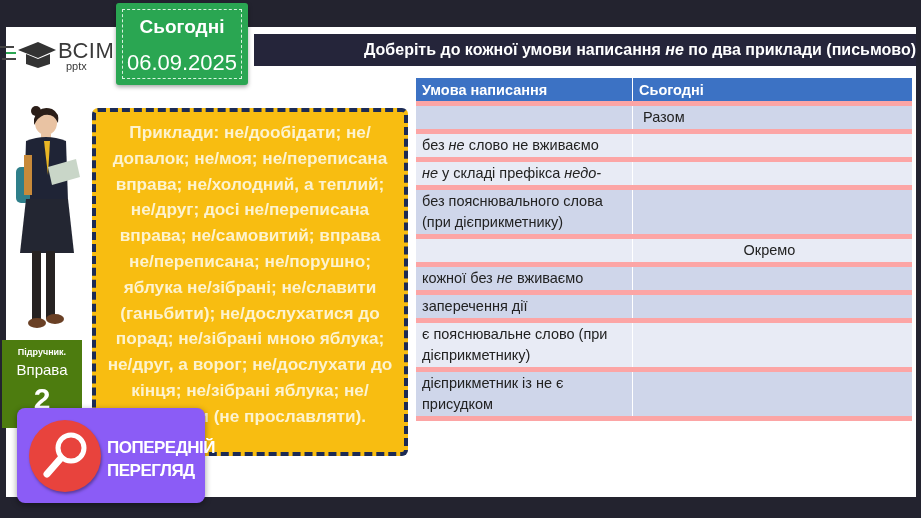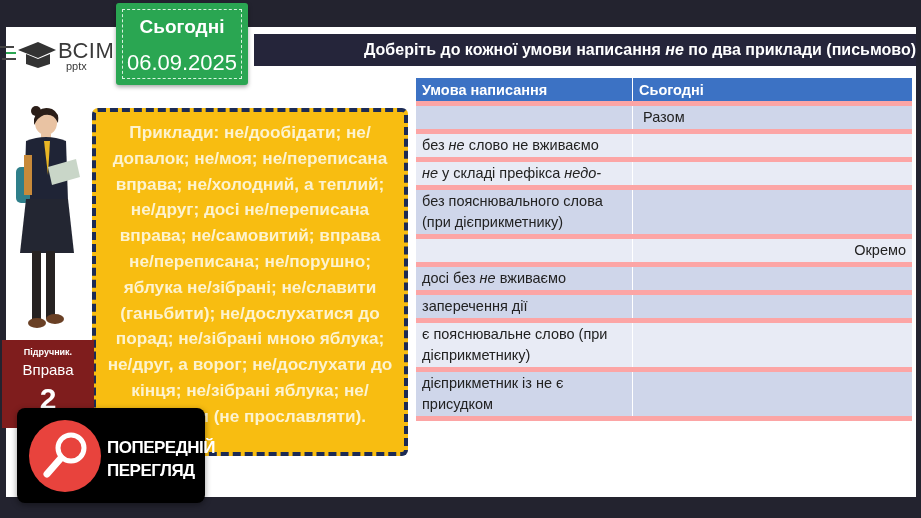--- a/index.html
+++ b/index.html
@@ -41,29 +41,29 @@
     position:absolute; left:92px; top:108px; width:316px; height:348px;
     background:#f8bd11; border-radius:6px;
     border:4px dashed #1c2b55;
     box-sizing:border-box;
   }
   .yellow-box p {
     margin:0; padding:8px 10px; color:#fdf3cf; font-weight:bold;
     font-size:17.2px; line-height:25.8px; text-align:center;
   }
   .blue-card {
-    position:absolute; left:2px; top:340px; width:92px; height:88px;
-    background:#7f1d1d;
+    position:absolute; left:2px; top:340px; width:80px; height:88px;
+    background:#4d7c0f;
   }
   .blue-card .t1 { position:absolute; top:7px; width:100%; text-align:center; color:#fff; font-size:9px; font-weight:bold; }
   .blue-card .t2 { position:absolute; top:21px; width:100%; text-align:center; color:#fff; font-size:15px; font-weight:normal; }
   .blue-card .t3 { position:absolute; top:42px; width:100%; text-align:center; color:#fff; font-size:30px; font-weight:bold; }
   .preview {
     position:absolute; left:17px; top:408px; width:188px; height:95px;
-    background:#000000; border-radius:8px;
+    background:#8b5cf6; border-radius:8px;
     box-shadow:0 2px 6px rgba(0,0,0,0.4);
   }
   .preview .circle {
     position:absolute; left:12px; top:12px; width:72px; height:72px; border-radius:50%;
     background:#e8433d; box-shadow:1px 2px 3px rgba(0,0,0,0.35);
   }
   .preview .label { position:absolute; left:90px; top:28px; color:#fff; font-weight:bold; font-size:17px; line-height:23px; letter-spacing:-0.5px; }
   table.rules {
     position:absolute; left:416px; top:78px; width:496px;
     border-collapse:collapse; font-size:14.5px; color:#222;
@@ -163,24 +163,24 @@
   <tr class="row-b">
     <td><em>не</em><span> у складі префікса </span><em>недо-</em></td>
     <td></td>
   </tr>
   <tr class="row-a">
     <td>без пояснювального слова (при дієприкметнику)</td>
     <td></td>
   </tr>
   <tr class="row-b">
     <td></td>
-        <td class="section" style="text-align:right;padding-left:0">Окремо</td>
+        <td class="section" style="text-align:center;padding-left:0">Окремо</td>
   </tr>
   <tr class="row-a">
-    <td><span>досі без </span><em>не</em><span> вживаємо</span></td>
+    <td><span>кожної без </span><em>не</em><span> вживаємо</span></td>
     <td></td>
   </tr>
   <tr class="row-a">
     <td>заперечення дії</td>
     <td></td>
   </tr>
   <tr class="row-b">
     <td>є пояснювальне слово (при дієприкметнику)</td>
     <td></td>
   </tr>

